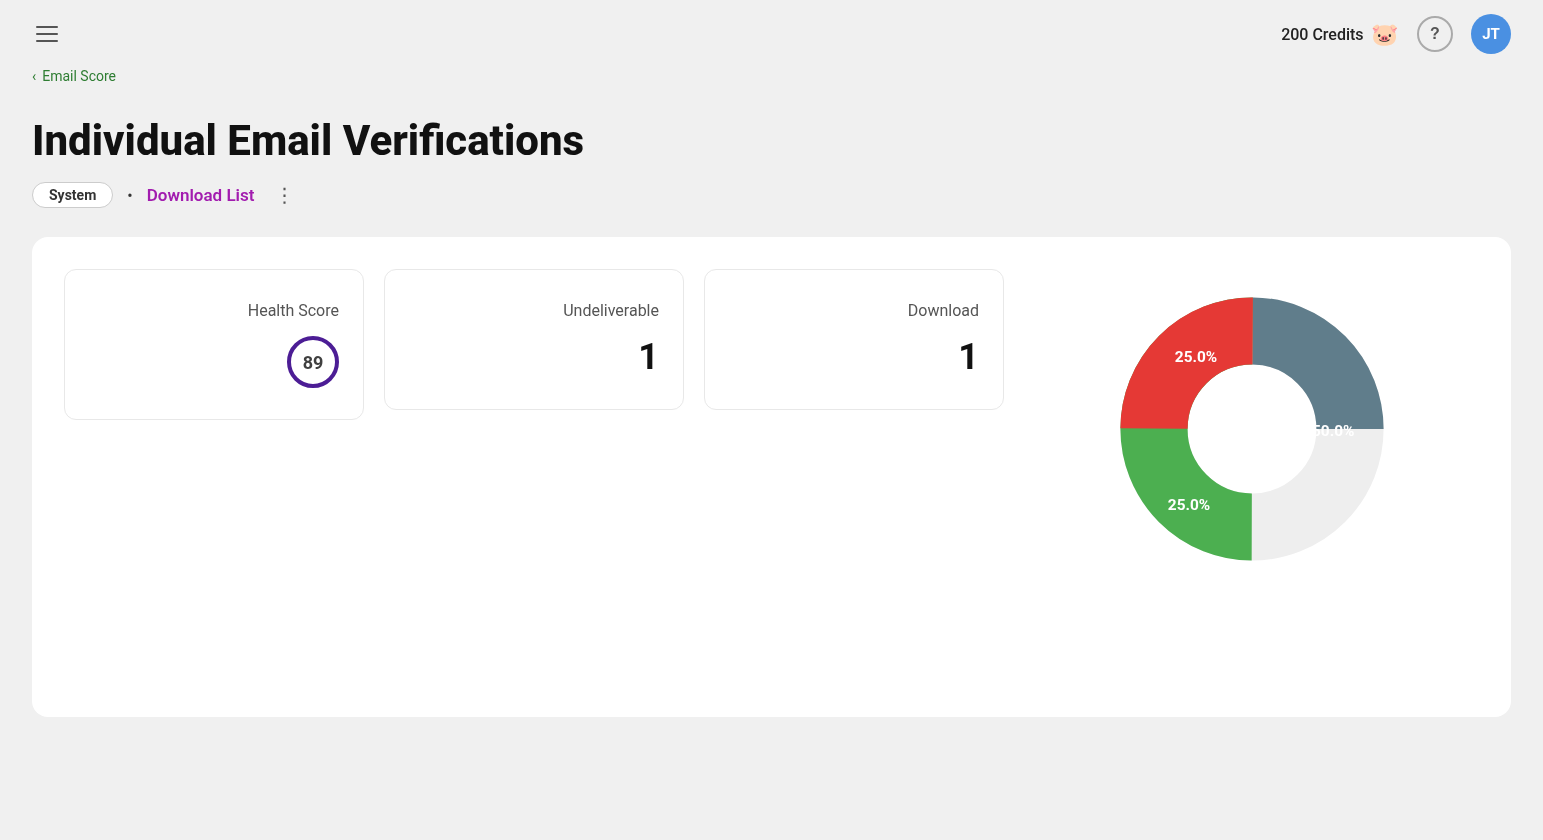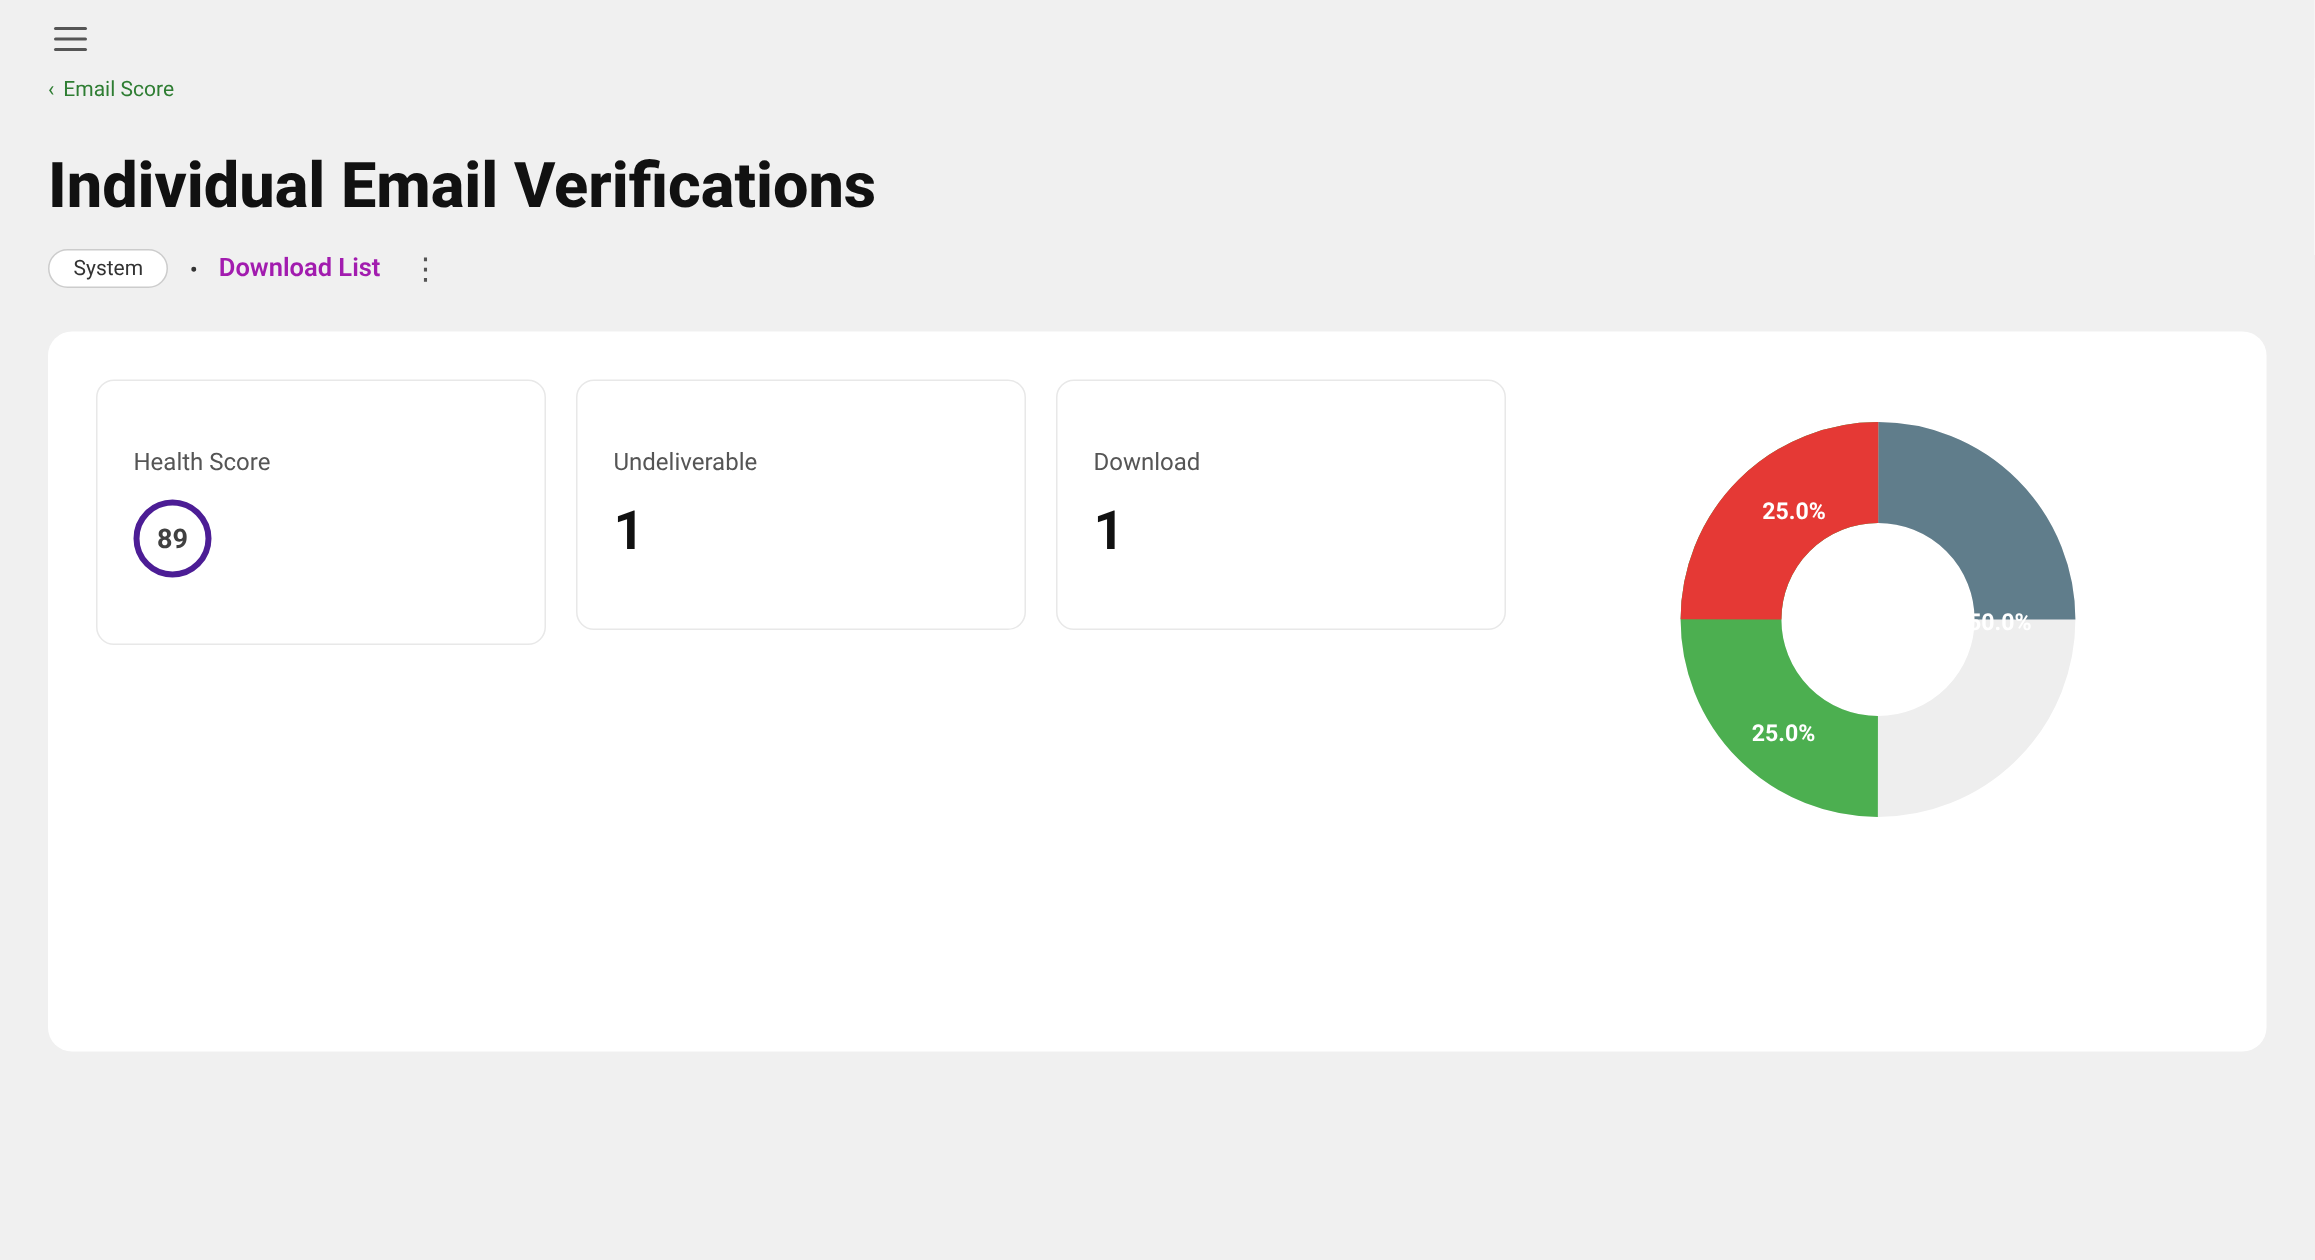--- a/index.html
+++ b/index.html
@@ -107,21 +107,21 @@
       display: flex;
       align-items: center;
       gap: 14px;
       margin-bottom: 28px;
     }
     .tag-system {
       border: 1.5px solid #ccc;
       border-radius: 20px;
       padding: 4px 16px;
       font-size: 14px;
-      font-weight: 400;
+      font-weight: 700;
       color: #333;
       background: white;
     }
     .meta-dot {
       color: #333;
       font-size: 16px;
     }
     .download-link {
       color: #a21caf;
       font-size: 17px;
@@ -150,22 +150,23 @@
       grid-template-columns: 300px 300px 300px 1fr;
       grid-template-rows: auto auto;
       gap: 20px;
       align-items: start;
     }
 
     .stat-card {
       background: white;
       border: 1px solid #e8e8e8;
       border-radius: 12px;
-      padding: 44px 24px;
+      padding: 31px 24px;
       min-height: 140px;
+      text-align: right;
     }
     .stat-label {
       font-size: 16px;
       color: #555;
       margin-bottom: 16px;
     }
     .stat-value {
       font-size: 36px;
       font-weight: 700;
       color: #111;
@@ -219,20 +220,32 @@
 <body>
 
 <div class="header">
   <div class="header-left">
     <div class="hamburger">
       <span></span>
         <span></span>
         <span></span>
     </div>
   </div>
+  <div class="header-right">
+    <div class="credits">
+      <span>200 Credits</span>
+      <span class="piggy-icon">🐷</span>
+    </div>
+    <button class="help-btn">
+      <span>?</span>
+    </button>
+    <div class="avatar">
+      <span>JT</span>
+    </div>
+  </div>
 </div>
 
 <div class="page">
 
   <div class="breadcrumb">
     <span class="breadcrumb-arrow">‹</span>
     <span>Email Score</span>
   </div>
 
   <h1 class="page-title">Individual Email Verifications</h1>

